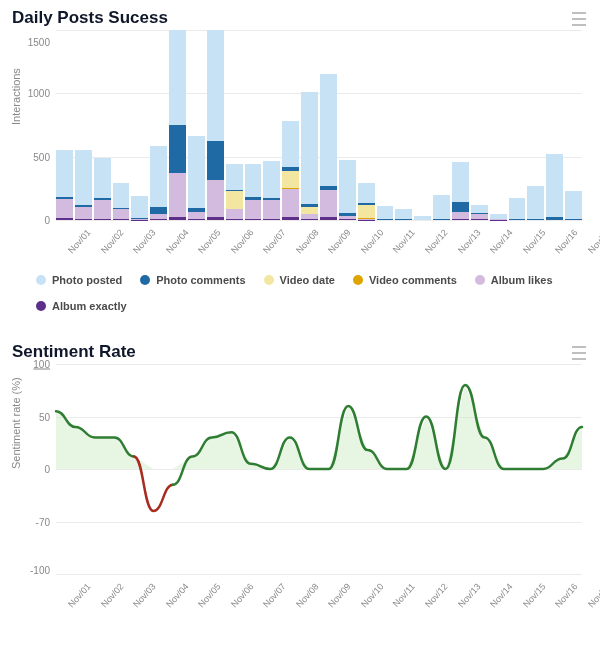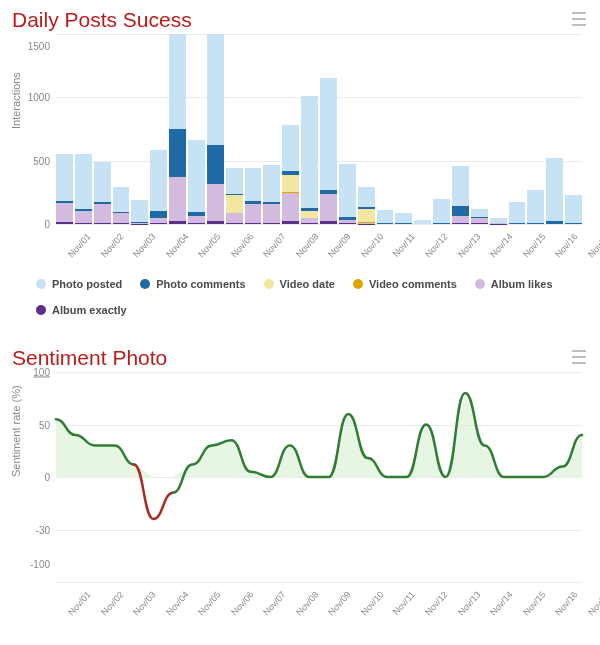--- a/index.html
+++ b/index.html
@@ -11,23 +11,23 @@
     color: #333;
   }
   .chart-block { margin-bottom: 30px; }
   .chart-header {
     display: flex;
     justify-content: space-between;
     align-items: flex-start;
     margin-bottom: 2px;
   }
   .chart-title {
-    font-size: 21px;
-    font-weight: 400;
-    color: #b91c1c;
+    font-size: 17px;
+    font-weight: 700;
+    color: #0f172a;
   }
   .chart-subtitle {
     font-size: 11px;
     color: #bdbdbd;
     margin-bottom: 10px;
   }
   .menu-icon {
     width: 16px; height: 14px;
     display: flex; flex-direction: column; justify-content: space-between;
     cursor: pointer;
@@ -333,35 +333,35 @@
       <div class="leg-item">
         <span class="swatch" style="background: rgb(94, 47, 138);"></span>
         <span>Album exactly</span>
       </div>
     </div>
 </div>
 
 <div class="chart-block">
   <div class="chart-header">
     <div>
-      <div class="chart-title">Sentiment Photo</div>
+      <div class="chart-title">Sentiment Rate</div>
     </div>
     <div class="menu-icon">
       <span></span>
         <span></span>
         <span></span>
     </div>
   </div>
 
   <div class="line-plot" id="plot2">
     <div class="axis-title-y">Sentiment rate (%)</div>
   <div class="grid-line" style="top: 210px;"></div>
-      <div class="y-label" style="top: 192px;">-100</div>
+      <div class="y-label" style="top: 206px;">-100</div>
       <div class="grid-line" style="top: 157.5px;"></div>
-      <div class="y-label" style="top: 157.5px;">-30</div>
+      <div class="y-label" style="top: 157.5px;">-70</div>
       <div class="grid-line" style="top: 105px;"></div>
       <div class="y-label" style="top: 105px;">0</div>
       <div class="grid-line" style="top: 52.5px;"></div>
       <div class="y-label" style="top: 52.5px;">50</div>
       <div class="grid-line" style="top: 0px;"></div>
       <div class="y-label" style="top: 0px; text-decoration: underline;">100</div>
       <svg viewBox="0 0 526 210" preserveAspectRatio="none">
         <path d="M0,105 L0,47.25 L19.48148148148148,63 L38.96296296296296,73.5 L58.44444444444444,73.5 L77.92592592592592,92.39999999999999 L97.4074074074074,105 L116.88888888888889,105 L136.37037037037038,92.39999999999999 L155.85185185185185,73.5 L175.33333333333331,68.25 L194.8148148148148,99.75 L214.2962962962963,105 L233.77777777777777,73.5 L253.25925925925924,105 L272.74074074074076,105 L292.22222222222223,42 L311.7037037037037,86.10000000000001 L331.18518518518516,105 L350.66666666666663,105 L370.14814814814815,52.5 L389.6296296296296,105 L409.1111111111111,21 L428.5925925925926,73.5 L448.0740740740741,105 L467.55555555555554,105 L487.037037037037,105 L506.5185185185185,94.49999999999999 L526,63 L526,105 Z" fill="#c9e8c2" opacity="0.45"></path>
         <path d="M0,47.25 C9.74074074074074,47.25 9.74074074074074,63 19.48148148148148,63 C29.22222222222222,63 29.22222222222222,73.5 38.96296296296296,73.5 C48.7037037037037,73.5 48.7037037037037,73.5 58.44444444444444,73.5 C68.18518518518519,73.5 68.18518518518519,92.39999999999999 77.92592592592592,92.39999999999999" stroke="#2e7d32" stroke-width="2.5" fill="none" stroke-linecap="round"></path>
         <path d="M77.92592592592592,92.39999999999999 C87.66666666666666,92.39999999999999 87.66666666666666,147 97.4074074074074,147 C107.14814814814815,147 107.14814814814815,120.75 116.88888888888889,120.75" stroke="#a82c1f" stroke-width="2.5" fill="none" stroke-linecap="round"></path>

